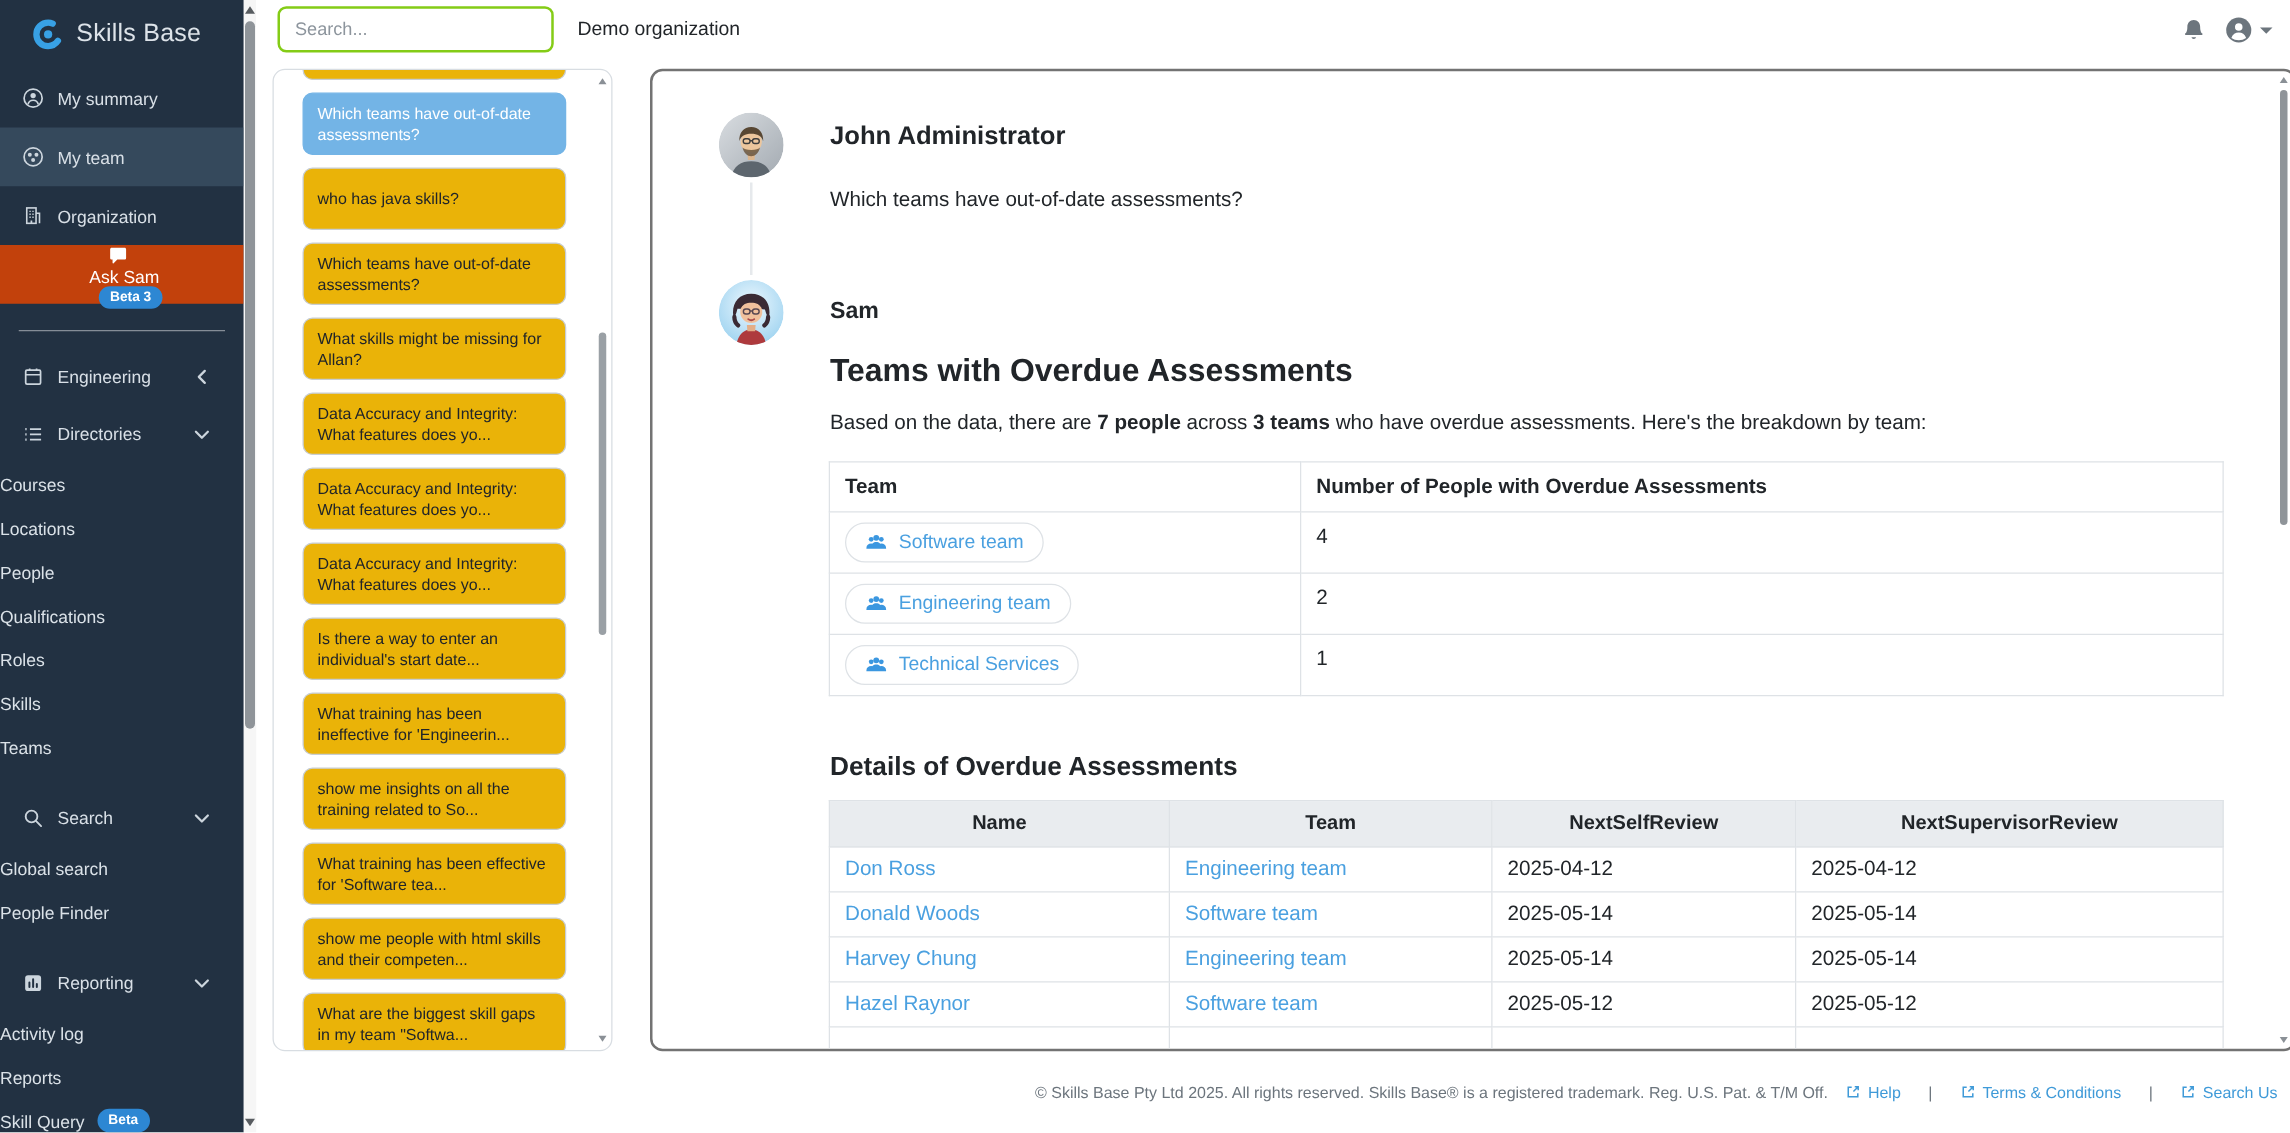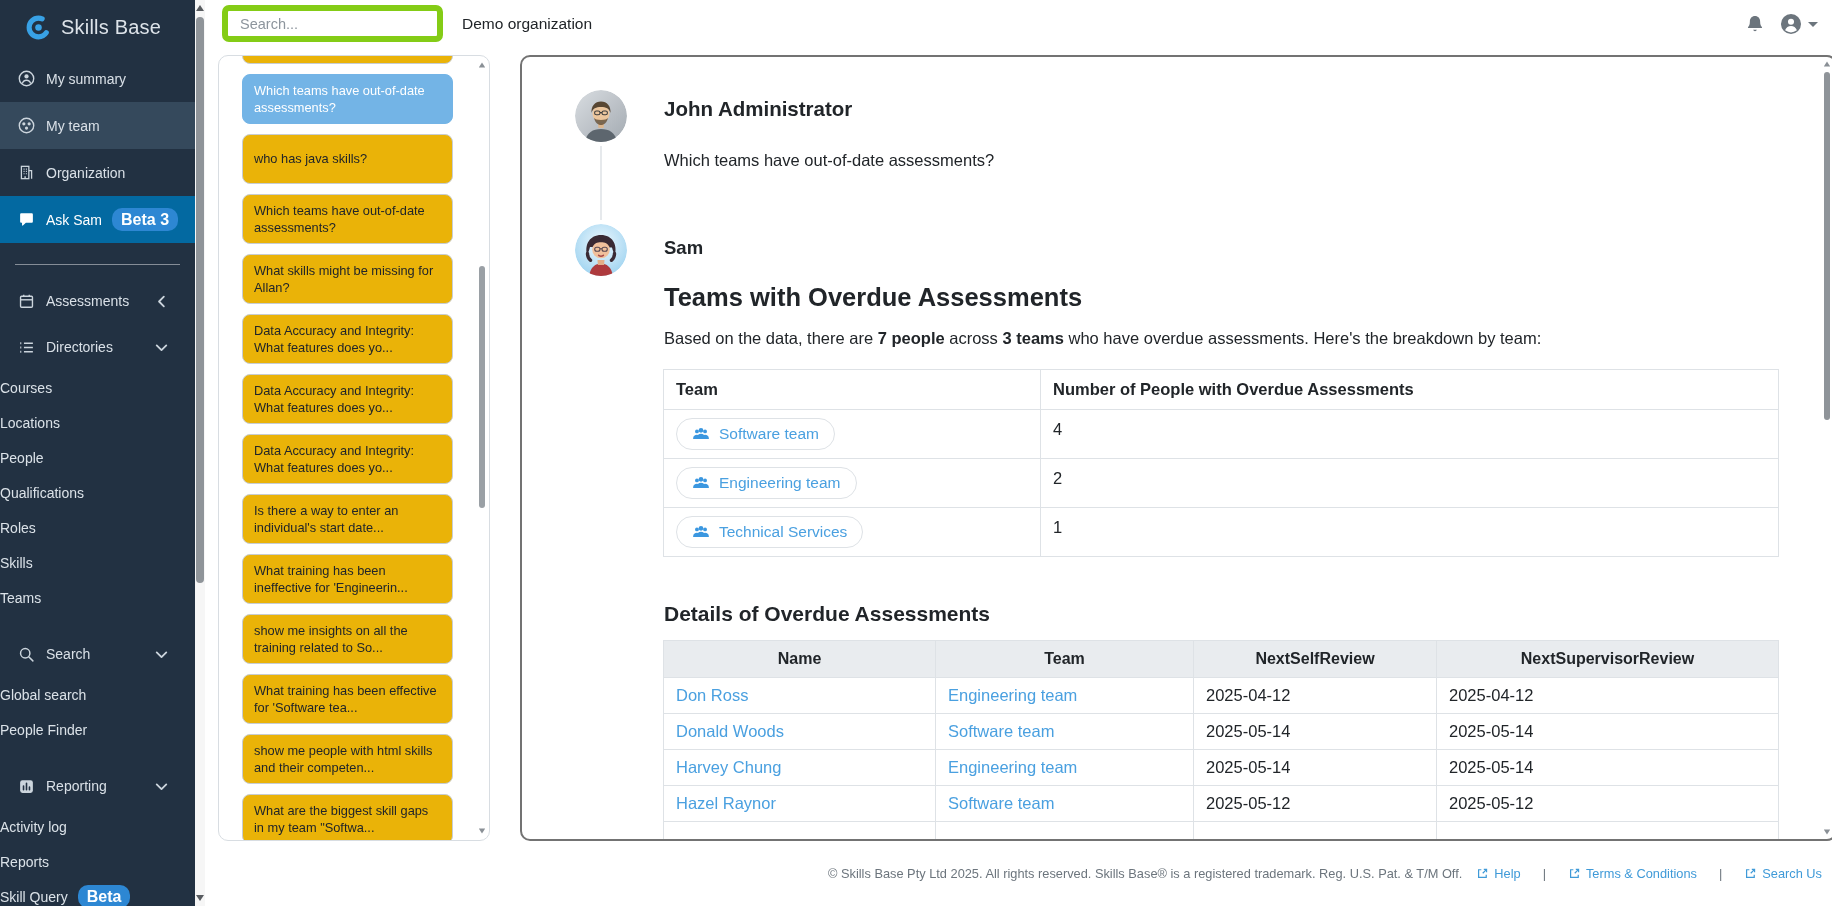--- a/index.html
+++ b/index.html
@@ -12,41 +12,41 @@
   .icn svg{width:100%;height:100%;display:block;}
 
   
   .sidebar{position:absolute;left:0;top:0;width:195px;height:906px;background:#223142;overflow:hidden;}
   .logo-row{height:55px;display:flex;align-items:center;padding-left:26px;gap:10px;cursor:pointer;}
   .logo-icn{width:25px;height:25px;}
   .logo-text{color:#dde3e9;font-size:20px;letter-spacing:.2px;}
   .nav-item{height:47px;display:flex;align-items:center;padding:0 14px 0 18px;color:#d9e0e7;font-size:14px;cursor:pointer;}
   .nav-item .icn{width:17px;height:17px;margin-right:11px;color:#ccd5dd;flex:none;}
   .nav-item.highlight{background:#35495c;}
-  .nav-item.active{background:#0369a1;color:#ffffff;}
+  .nav-item.active{background:#c2410c;color:#ffffff;flex-direction:column;}
   .nav-item.active .icn{color:#ffffff;}
   .nav-item.section{height:46px;}
   .chevron{margin-left:auto;width:12px;height:12px;color:#ccd5dd;flex:none;}
   .nav-child{height:35px;display:flex;align-items:center;font-size:14px;color:#dbe2e8;cursor:pointer;}
-  .side-badge{margin-left:10px;background:#2d87d3;color:#fff;font-size:16px;font-weight:700;padding:3px 9px;border-radius:10px;line-height:1.1;flex:none;}
+  .side-badge{margin-left:10px;background:#2d87d3;color:#fff;font-size:11px;font-weight:700;padding:3px 9px;border-radius:10px;line-height:1.1;flex:none;}
   .side-divider{border-top:1px solid rgba(255,255,255,.45);margin:21px 15px 13px 15px;}
   .sec-gap{margin-top:16px;}
 
   
   .page-sb{position:absolute;left:195px;top:0;width:10px;height:906px;background:#f6f6f6;}
   .page-sb .thumb{position:absolute;left:1px;width:8px;top:17px;height:566px;background:#8f9499;border-radius:4px;}
   .tri-up{width:0;height:0;border-left:4px solid transparent;border-right:4px solid transparent;border-bottom:6px solid #585c60;}
   .tri-down{width:0;height:0;border-left:4px solid transparent;border-right:4px solid transparent;border-top:6px solid #585c60;}
   .page-sb .tri-up{position:absolute;left:1px;top:5px;}
   .page-sb .tri-down{position:absolute;left:1px;bottom:5px;}
 
   
   .topbar{position:absolute;left:205px;top:0;right:0;height:50px;background:#fff;}
   .search-input{position:absolute;left:17px;top:5px;width:221px;height:37px;box-sizing:border-box;
-    border:6px solid #84cc16;border-radius:7px;padding:0 12px;font-size:14.5px;color:#212529;
+    border:2px solid #84cc16;border-radius:7px;padding:0 12px;font-size:14.5px;color:#212529;
     font-family:"Liberation Sans",sans-serif;outline:none;background:#fff;}
   .search-input::placeholder{color:#8d959d;}
   .org-name{position:absolute;left:257px;top:15px;font-size:15.5px;color:#212529;}
   .bell{position:absolute;right:67px;top:13px;width:20px;height:22px;color:#6c757d;cursor:pointer;}
   .user-menu{position:absolute;right:14px;top:13px;display:flex;align-items:center;gap:6px;cursor:pointer;color:#6c757d;}
   .user-menu .avatar-icn{width:22px;height:22px;}
   .caret{width:0;height:0;border-left:5px solid transparent;border-right:5px solid transparent;border-top:5px solid #6c757d;}
 
   
   .history-card{position:absolute;left:218px;top:55px;width:272px;height:786px;background:#fff;
@@ -166,21 +166,21 @@
     <nav>
         <div>
           <div class="nav-item section">
             <span class="icn">
               <svg viewBox="0 0 16 16" fill="none" stroke="currentColor">
                 <rect x="2.4" y="3" width="11.2" height="10.4" rx="1" stroke-width="1.3"></rect>
                 <path d="M2.4 6.4h11.2" stroke-width="1.3"></path>
                 <path d="M5.4 1.6v2M10.6 1.6v2" stroke-width="1.3"></path>
               </svg>
             </span>
-            <span>Assessments</span>
+            <span>Engineering</span>
             <span class="icn chevron">
               <svg viewBox="0 0 16 16" fill="none" stroke="currentColor">
                 <path d="M10.2 3.5L5.7 8l4.5 4.5" stroke-width="1.7" stroke-linecap="round" stroke-linejoin="round"></path>
               </svg>
             </span>
           </div>
         </div>
         <div>
           <div class="nav-item section">
             <span class="icn">

